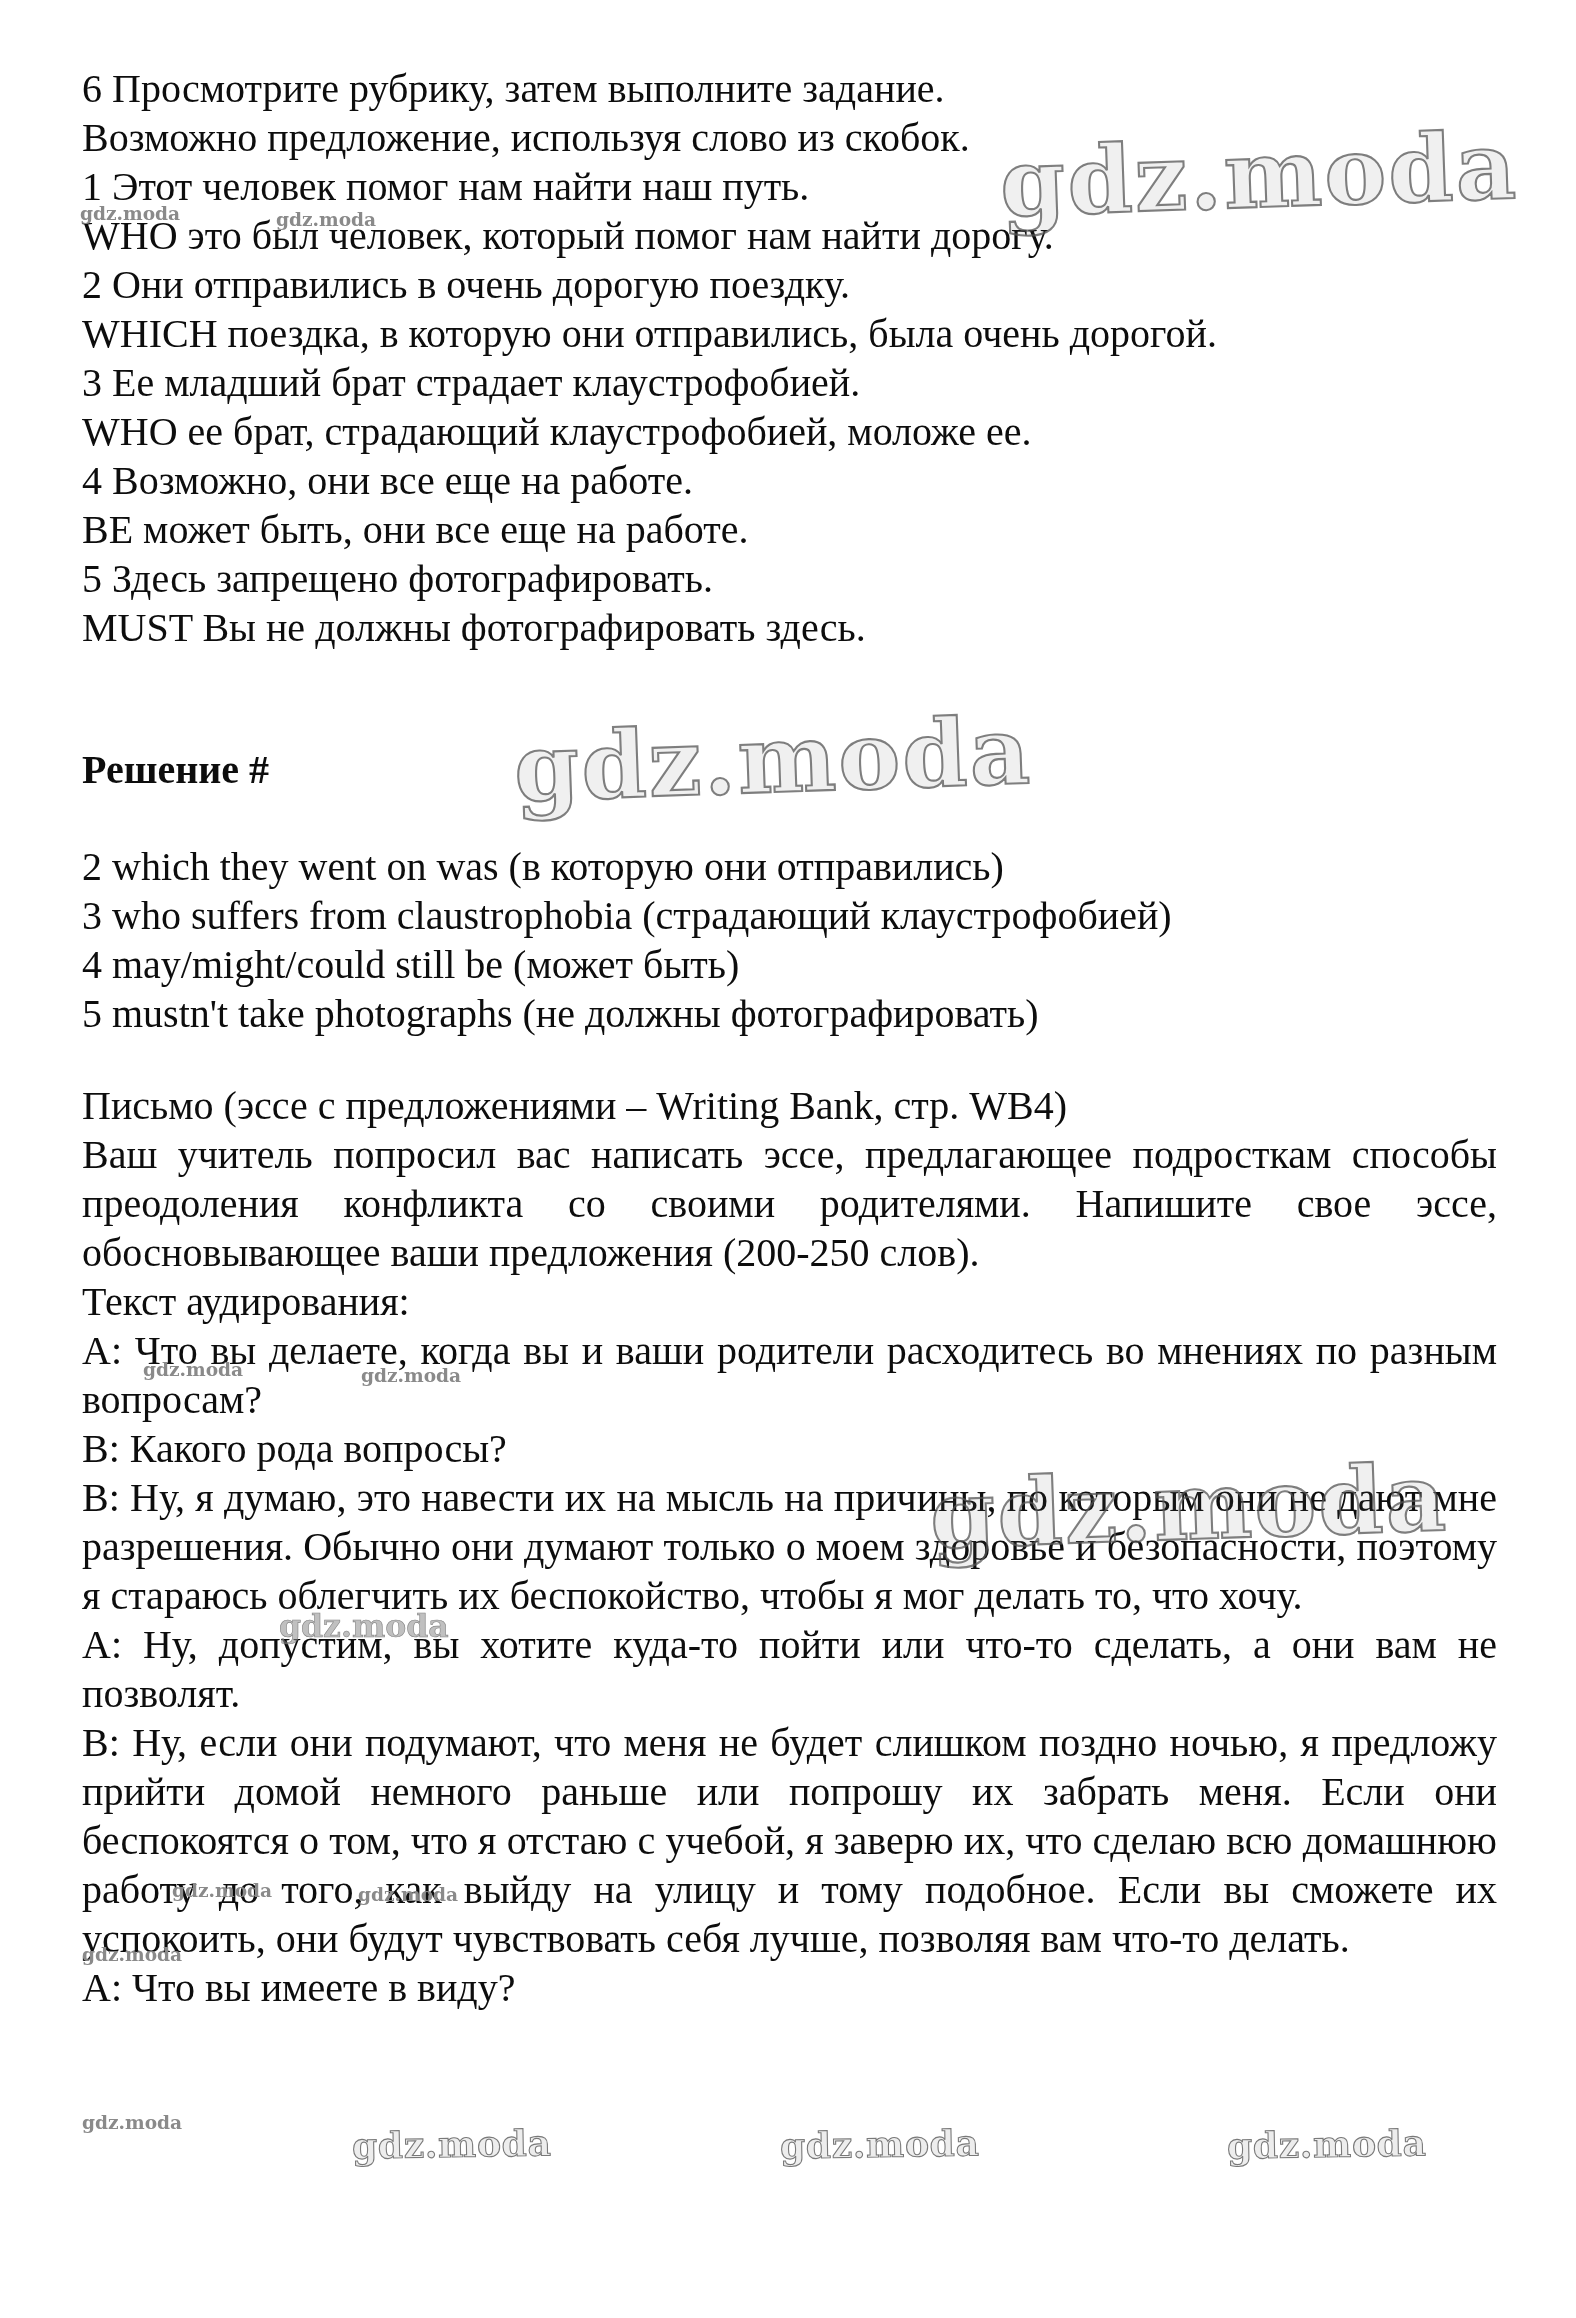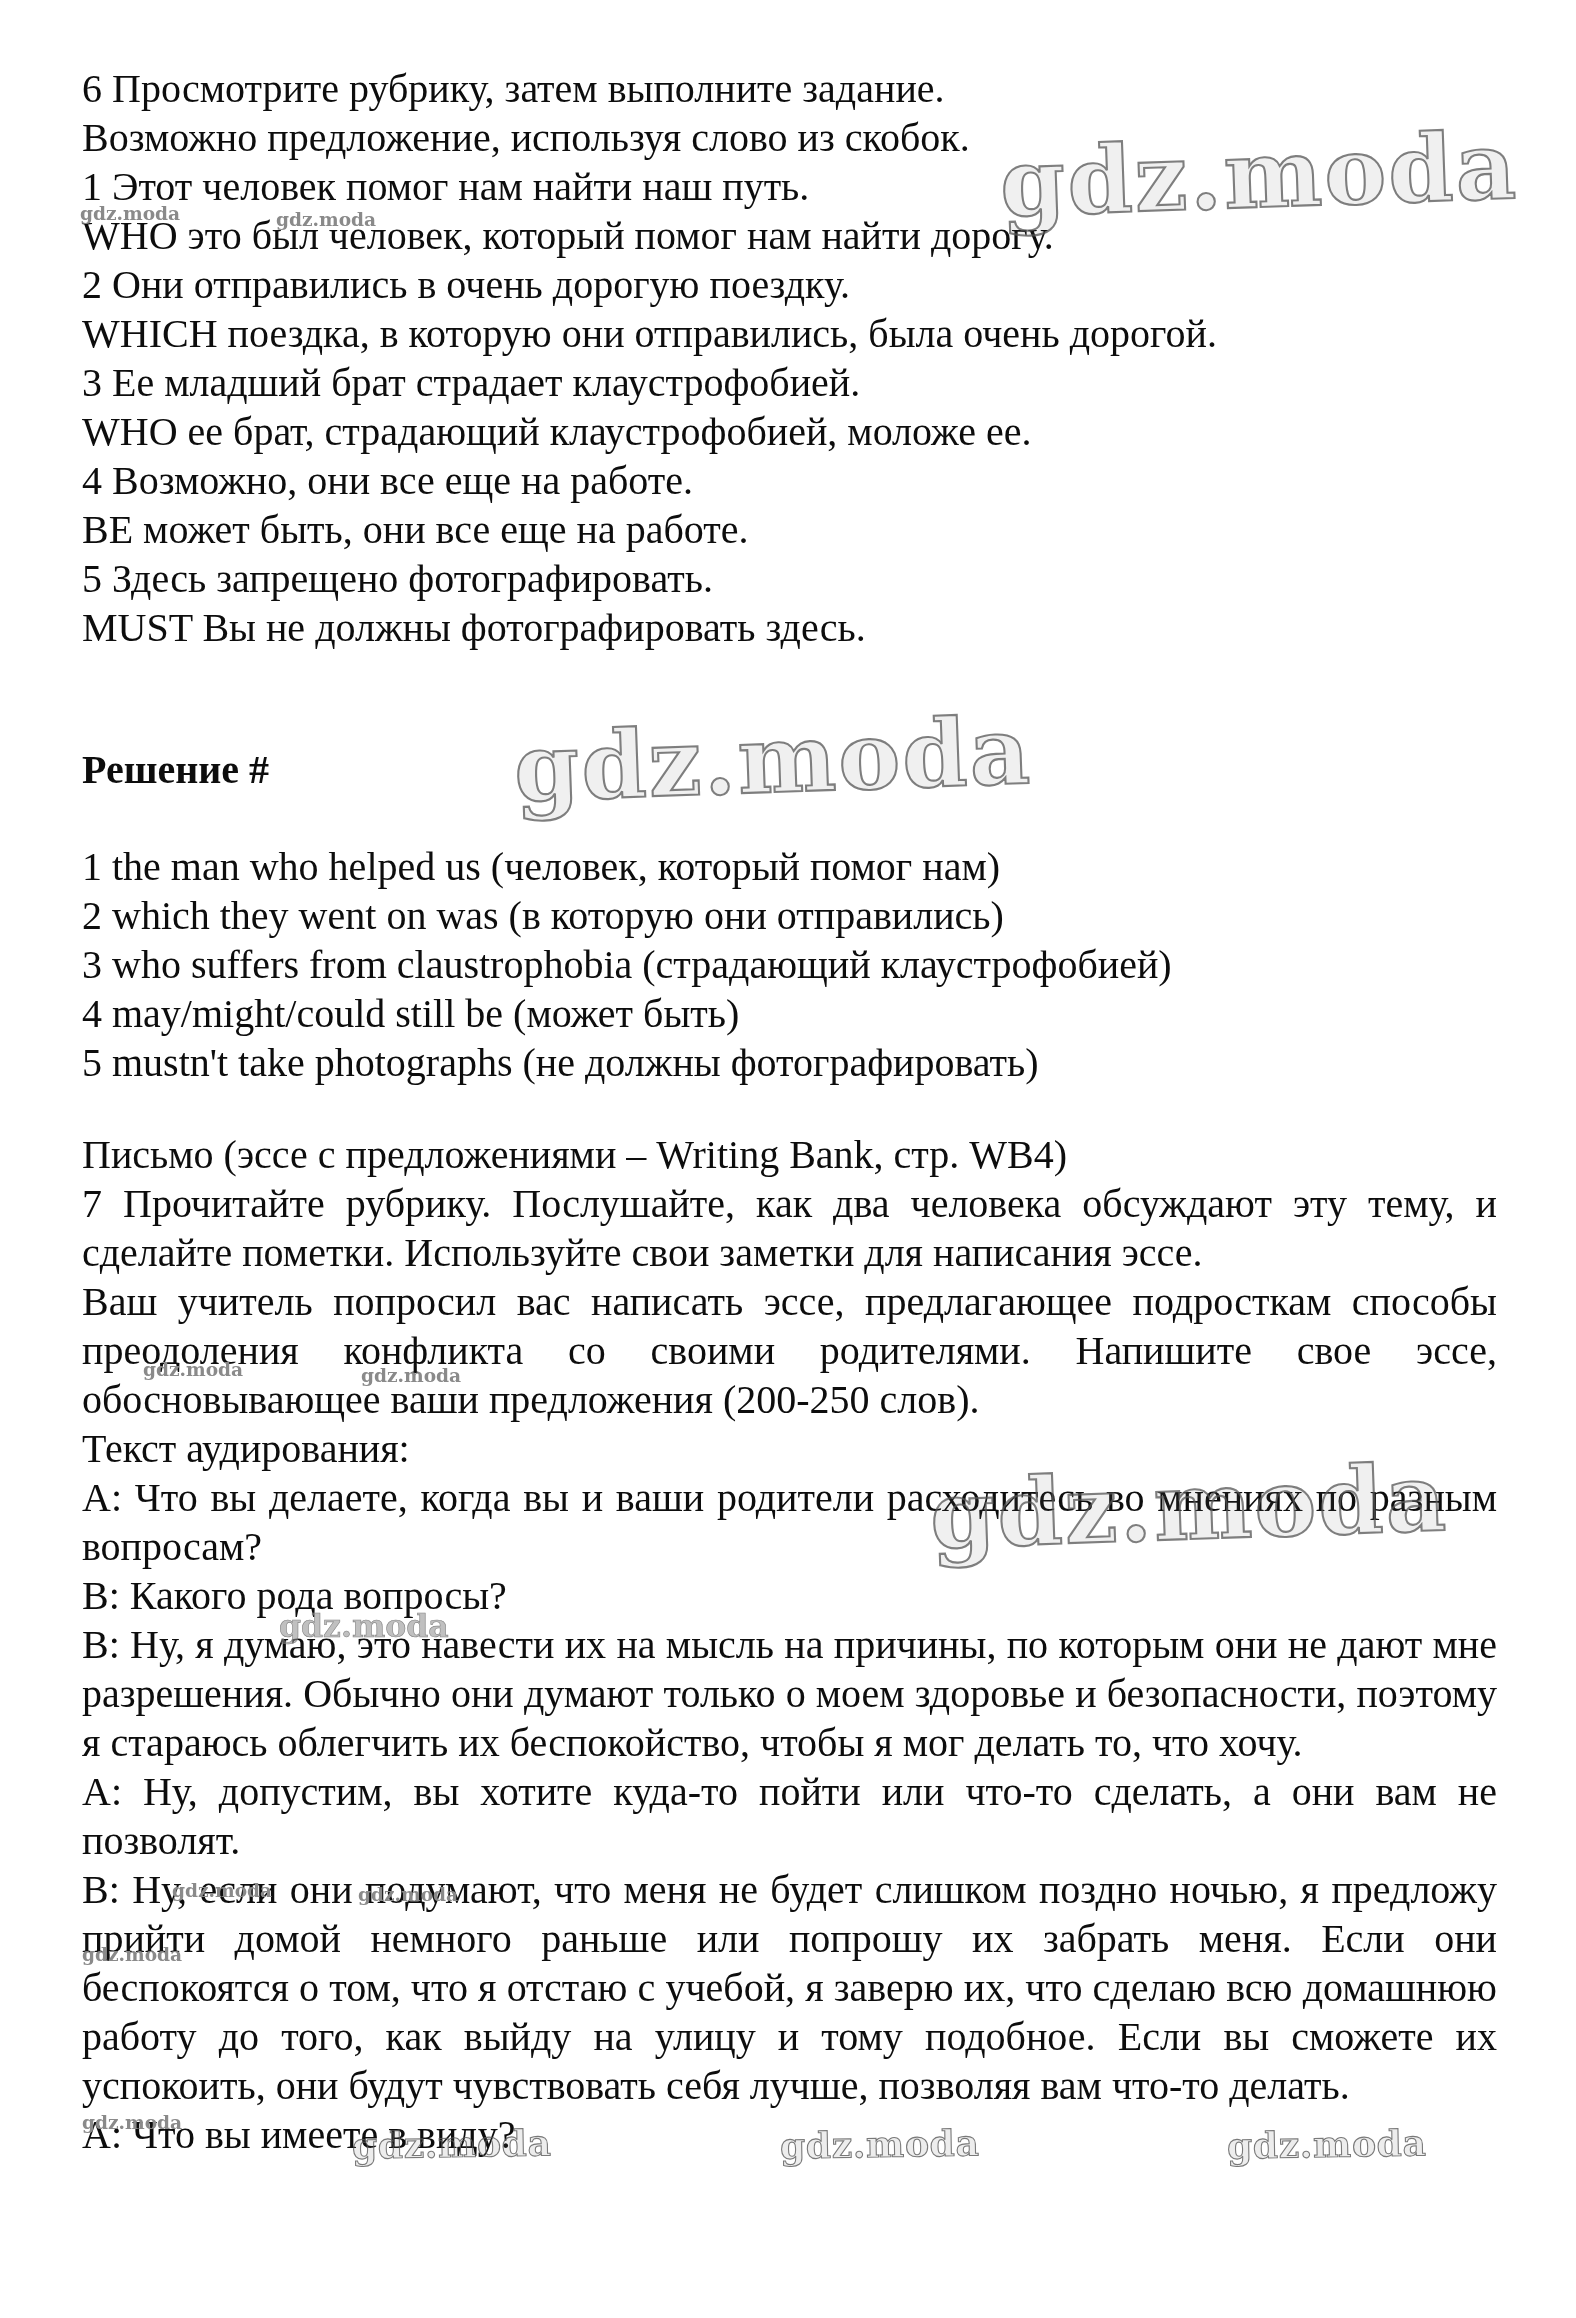--- a/index.html
+++ b/index.html
@@ -89,30 +89,28 @@
       <p>WHO ее брат, страдающий клаустрофобией, моложе ее.</p>
       <p>4 Возможно, они все еще на работе.</p>
       <p>BE может быть, они все еще на работе.</p>
       <p>5 Здесь запрещено фотографировать.</p>
       <p>MUST Вы не должны фотографировать здесь.</p>
     </div>
 
     <p class="heading">Решение #</p>
 
     <div class="block">
-      <p>1 the man who helped us (человек, который помог нам)</p>
       <p>2 which they went on was (в которую они отправились)</p>
       <p>3 who suffers from claustrophobia (страдающий клаустрофобией)</p>
       <p>4 may/might/could still be (может быть)</p>
       <p>5 mustn't take photographs (не должны фотографировать)</p>
     </div>
 
     <div class="block writing-block">
       <p>Письмо (эссе с предложениями – Writing Bank, стр. WB4)</p>
-      <p class="just">7 Прочитайте рубрику. Послушайте, как два человека обсуждают эту тему, и сделайте пометки. Используйте свои заметки для написания эссе.</p>
       <p class="just">Ваш учитель попросил вас написать эссе, предлагающее подросткам способы преодоления конфликта со своими родителями. Напишите свое эссе, обосновывающее ваши предложения (200-250 слов).</p>
       <p>Текст аудирования:</p>
       <p class="just">А: Что вы делаете, когда вы и ваши родители расходитесь во мнениях по разным вопросам?</p>
       <p class="just">В: Какого рода вопросы?</p>
       <p class="just">В: Ну, я думаю, это навести их на мысль на причины, по которым они не дают мне разрешения. Обычно они думают только о моем здоровье и безопасности, поэтому я стараюсь облегчить их беспокойство, чтобы я мог делать то, что хочу.</p>
       <p class="just">А: Ну, допустим, вы хотите куда-то пойти или что-то сделать, а они вам не позволят.</p>
       <p class="just">В: Ну, если они подумают, что меня не будет слишком поздно ночью, я предложу прийти домой немного раньше или попрошу их забрать меня. Если они беспокоятся о том, что я отстаю с учебой, я заверю их, что сделаю всю домашнюю работу до того, как выйду на улицу и тому подобное. Если вы сможете их успокоить, они будут чувствовать себя лучше, позволяя вам что-то делать.</p>
       <p class="just">А: Что вы имеете в виду?</p>
     </div>
 

